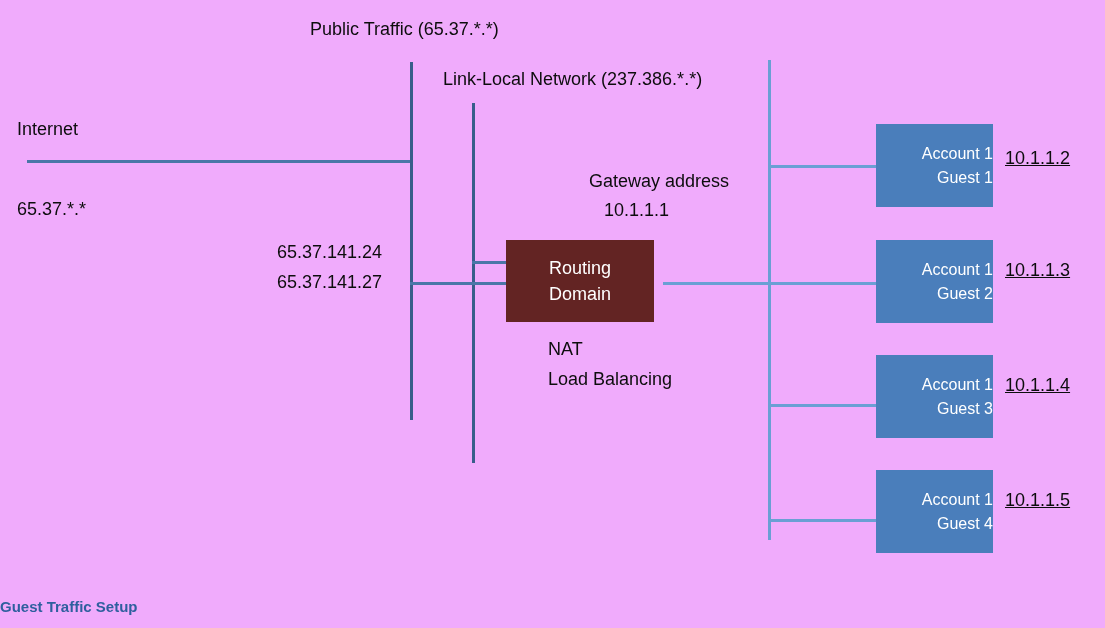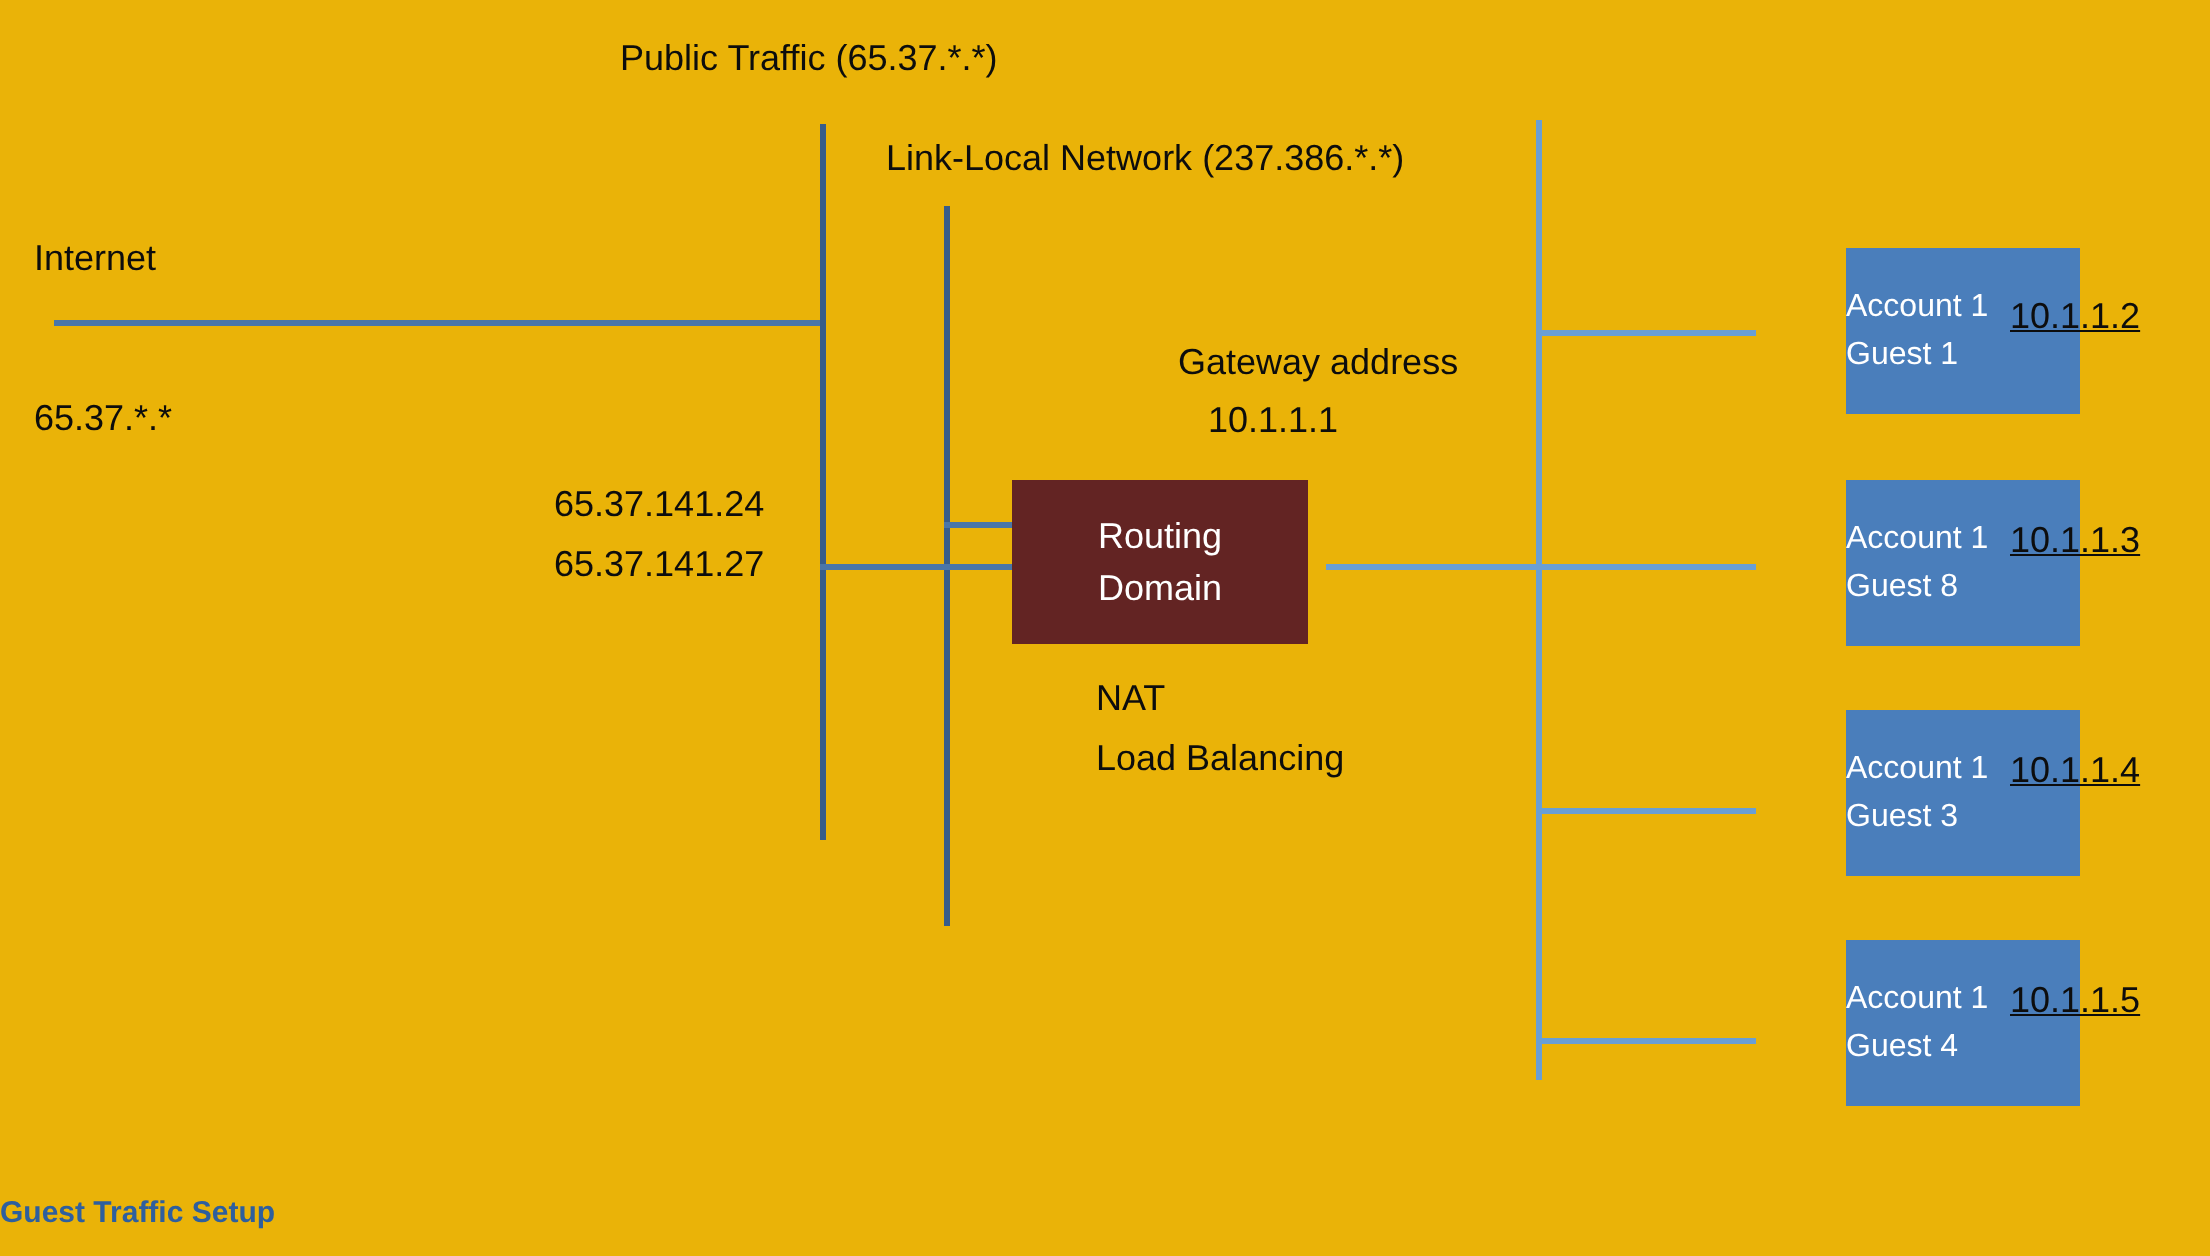--- a/index.html
+++ b/index.html
@@ -9,21 +9,21 @@
     background: #ffffff;
   }
   body {
     font-family: "Liberation Sans", sans-serif;
     color: #000000;
   }
   #canvas {
     position: relative;
     width: 1105px;
     height: 628px;
-    background: #eab308;
+    background: #f0abfc;
     overflow: hidden;
   }
   .lbl {
     position: absolute;
     font-size: 18px;
     line-height: 22px;
     color: #0d0d0d;
     white-space: nowrap;
     font-family: "Liberation Sans", sans-serif;
   }
@@ -50,26 +50,25 @@
     background: #6a9fd4;
   }
   
   .guest-box {
     position: absolute;
     width: 117px;
     height: 83px;
     background: #4a7ebb;
     display: flex;
     flex-direction: column;
-    align-items: flex-start;
+    align-items: flex-end;
     justify-content: center;
     color: #ffffff;
     font-size: 16px;
     line-height: 24px;
-    margin-left: 47px;
   }
   .guest-box .bl { display: block; }
   
   #routing-domain-box {
     position: absolute;
     left: 506px;
     top: 240px;
     width: 148px;
     height: 82px;
     background: #632423;
@@ -153,21 +152,21 @@
 
   <div class="hline-light" style="left:768px; top:519px; width:110px;"></div>
 
   <div class="guest-box" style="left:876px; top:124px;">
     <span class="bl">Account 1</span>
     <span class="bl">Guest 1</span>
   </div>
 
   <div class="guest-box" style="left:876px; top:240px;">
     <span class="bl">Account 1</span>
-    <span class="bl">Guest 8</span>
+    <span class="bl">Guest 2</span>
   </div>
 
   <div class="guest-box" style="left:876px; top:355px;">
     <span class="bl">Account 1</span>
     <span class="bl">Guest 3</span>
   </div>
 
   <div class="guest-box" style="left:876px; top:470px;">
     <span class="bl">Account 1</span>
     <span class="bl">Guest 4</span>

